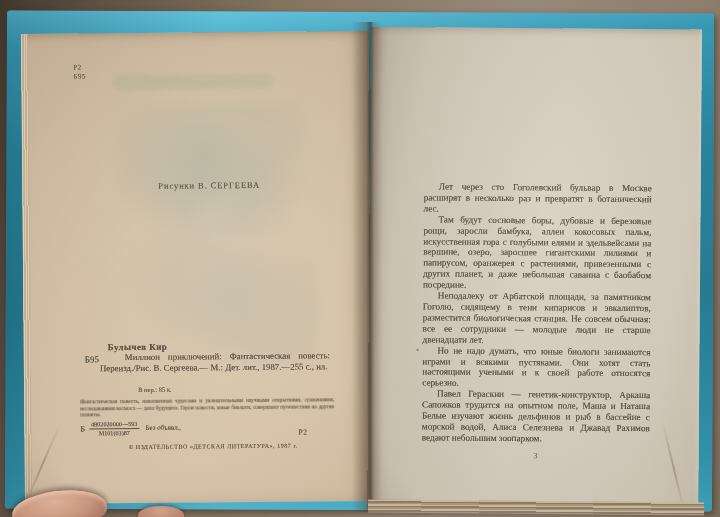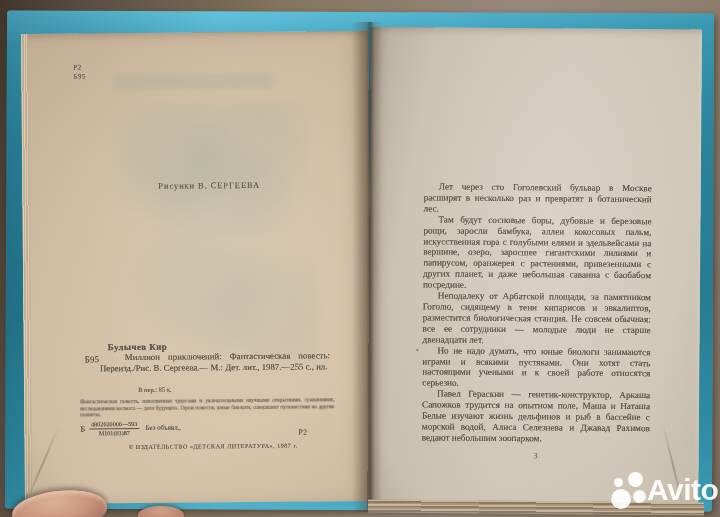--- a/index.html
+++ b/index.html
@@ -190,21 +190,14 @@
 
     <div class="vignette"></div>
   </div>
 
   <div class="gutter"></div>
   <div class="stack-bottom"></div>
 
   <div class="thumb"></div>
   <div class="fingertip"></div>
 
-  <div class="avito">
-    <span class="dot d1"></span>
-    <span class="dot d2"></span>
-    <span class="dot d3"></span>
-    <span class="dot d4"></span>
-    <span class="brand">Avito</span>
-  </div>
 
 </div>
 
 </body></html>

